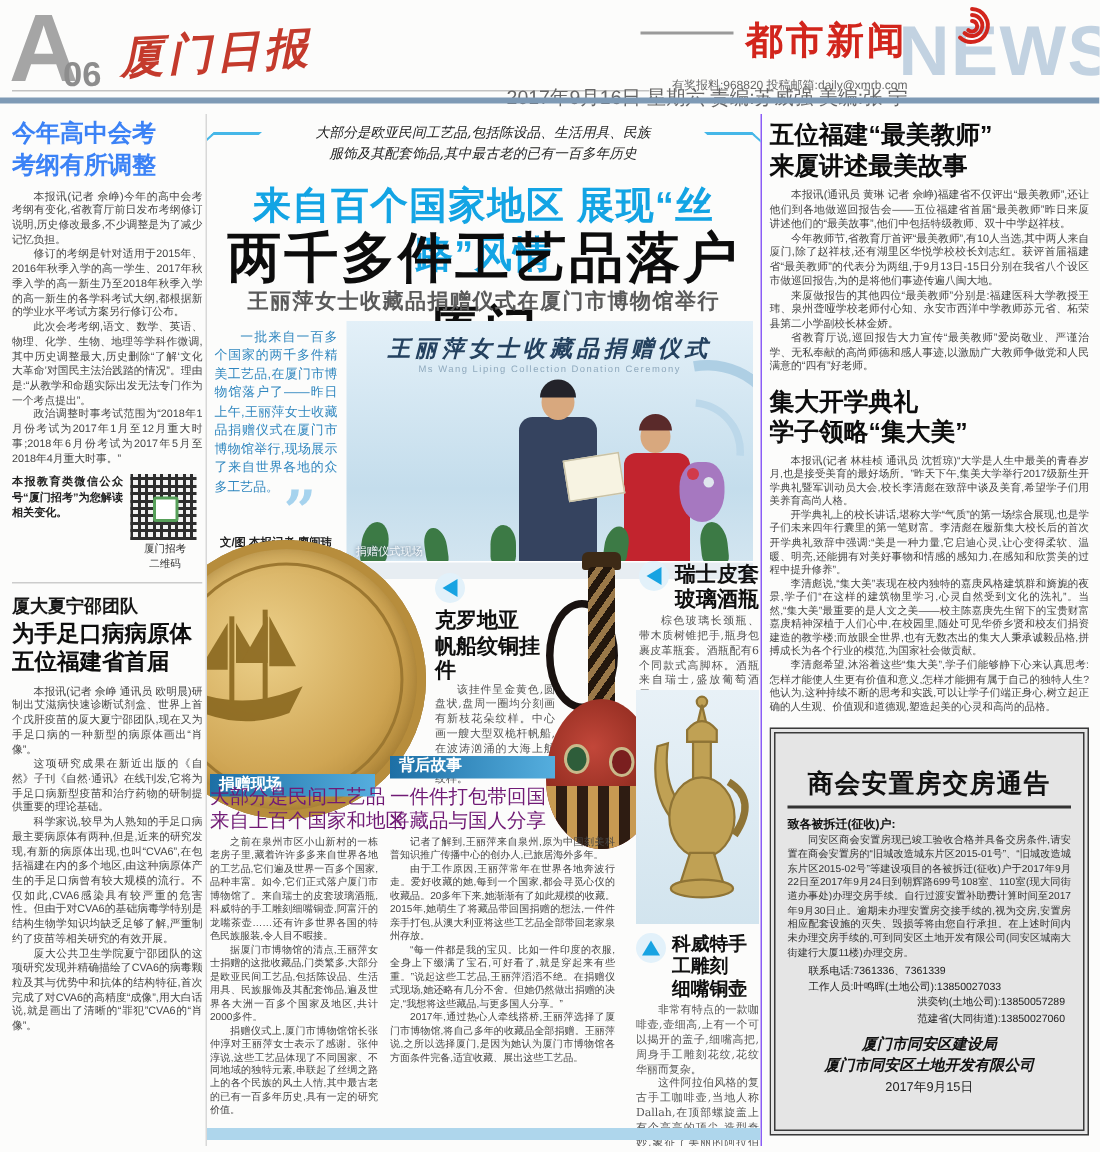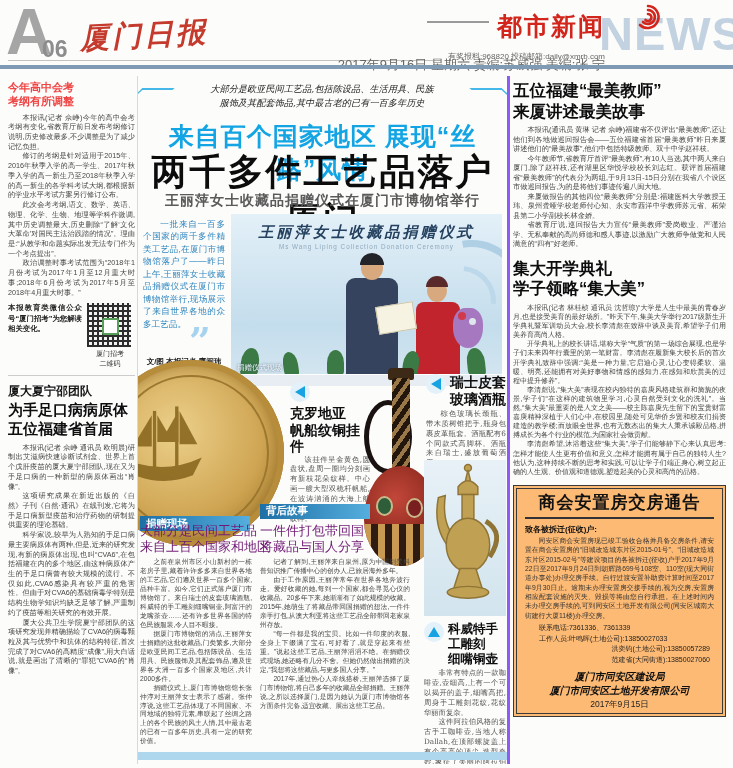--- a/index.html
+++ b/index.html
@@ -15,24 +15,24 @@
   .section-title::before{content:"";display:inline-block;width:62px;height:2px;background:#9a9a9a;vertical-align:12px;margin-right:8px;}
   .meta1{position:absolute;right:128px;top:56px;font-size:13px;color:#666;}
   .meta2{position:absolute;right:128px;top:51px;font-size:8px;color:#666;}
   .news-wrap{position:absolute;right:4px;top:6px;width:130px;height:54px;}
   .news-text{font-size:47px;font-weight:bold;color:#c2d2e1;letter-spacing:1px;font-family:"Liberation Sans",sans-serif;}
   .spiral{position:absolute;left:34px;top:-4px;}
   .header-bar{position:absolute;left:0;top:65px;width:733px;height:4px;background:#7e9ab5;}
   
   .col-left{position:absolute;left:8px;top:80px;width:127px;height:684px;overflow:hidden;}
   .col-mid{position:absolute;left:137px;top:76px;width:369px;height:688px;border-left:1px solid #d8d8d8;
-           border-right:3px solid #8b5cf6;overflow:hidden;}
+           border-right:1px solid #8b5cf6;overflow:hidden;}
   .col-right{position:absolute;left:513px;top:80px;width:213px;height:684px;overflow:hidden;}
   
-  .lt-title{font-size:11px;font-weight:900;color:#ef4444;line-height:1.3;margin-bottom:4px;}
+  .lt-title{font-size:16px;font-weight:900;color:#3b82f6;line-height:1.3;margin-bottom:4px;}
   .paras p{margin:0;text-indent:2em;text-align:justify;font-size:7.2px;line-height:1.35;color:#454545;}
   .qr-row{display:flex;gap:5px;margin:6px 0 2px 0;align-items:flex-start;}
   .qr-note{font-size:7.4px;font-weight:bold;color:#222;width:74px;text-align:justify;line-height:1.4;}
   .qr-box{width:46px;}
   .qr{width:44px;height:44px;position:relative;
       background:repeating-linear-gradient(0deg,#2d2d2d 0 2px,transparent 2px 5px),
                  repeating-linear-gradient(90deg,#2d2d2d 0 2px,#f2f2f2 2px 5px);}
   .qr::after{content:"";position:absolute;left:15px;top:15px;width:13px;height:13px;background:#fff;
              border:2px solid #57a05a;border-radius:2px;}
   .qr-cap{font-size:7px;text-align:center;color:#333;line-height:1.35;margin-top:2px;}
@@ -128,21 +128,21 @@
   #head1{left:2px;top:447px;} #head2{left:122px;top:447px;}
   .sec-body{position:absolute;top:482px;}
   #body1{left:2px;width:112px;} #body2{left:122px;width:150px;}
   .sec-body p{margin:0;text-indent:2em;text-align:justify;font-size:6.7px;line-height:1.34;color:#454545;}
   .bottom-bar{position:absolute;left:0;top:676px;width:100%;height:8px;background:#aed6ec;}
   
   .rt-title{font-size:16.5px;font-weight:900;line-height:1.25;color:#0d0d0d;margin-bottom:4px;}
   .rt-block{margin-bottom:9px;}
   .rt-block .paras p{font-size:7.2px;line-height:1.32;}
   #rt-a2 .paras p{font-size:7px;line-height:1.3;}
-  .notice{border:4px double #3a3a3a;padding:2px 8px;margin-top:4px;background:#fdba74;}
+  .notice{border:4px double #3a3a3a;padding:22px 8px;margin-top:4px;background:#e5e5e5;}
   .notice-title{font-family:"DejaVu Serif",serif;font-size:17px;font-weight:bold;text-align:center;color:#111;
                 border-bottom:2px solid #333;padding-bottom:3px;margin-bottom:5px;letter-spacing:1px;}
   .notice-sal{font-size:8px;font-weight:bold;margin-bottom:1px;color:#111;}
   .notice-body{font-size:6.8px;line-height:1.38;text-align:justify;text-indent:2em;color:#333;margin:0;}
   .notice-contacts{margin-top:3px;font-size:7px;line-height:1.5;color:#222;}
   .nc-left{padding-left:14px;} .nc-right{text-align:right;padding-right:4px;}
   .notice-sig{text-align:center;font-weight:bold;font-size:10px;margin-top:5px;line-height:1.4;color:#111;font-style:italic;}
   .notice-date{text-align:center;font-size:8.5px;margin-top:1px;color:#222;}
 </style>
 </head>

